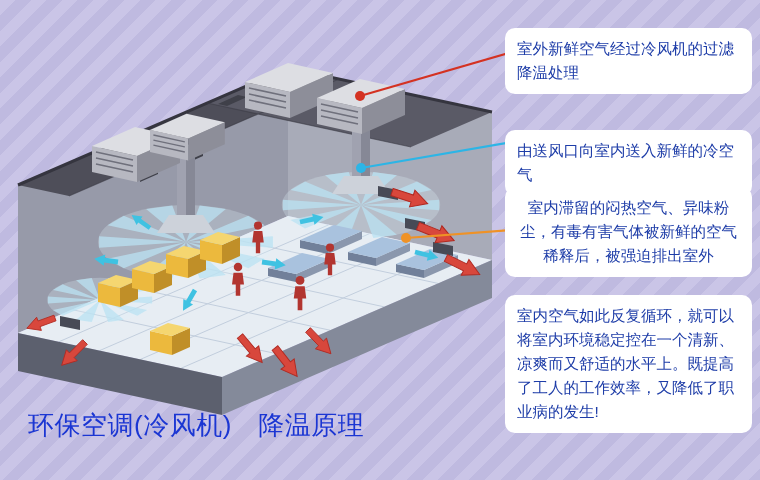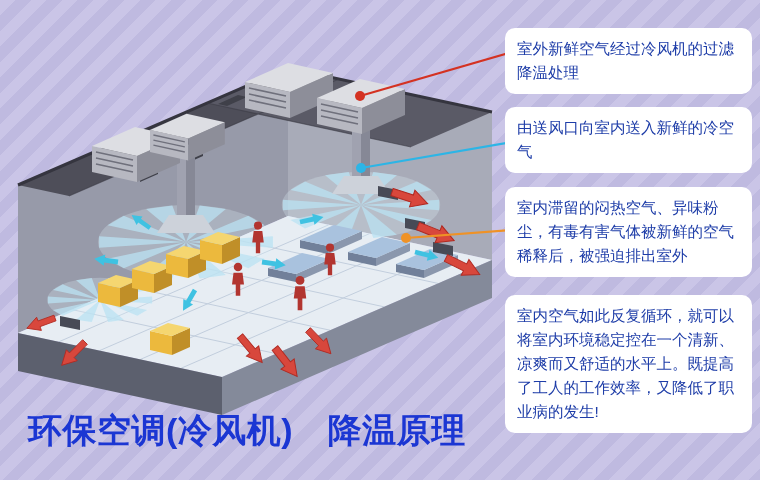--- a/index.html
+++ b/index.html
@@ -9,26 +9,26 @@
     background: repeating-linear-gradient(135deg, #cac5e7 0 11px, #bfbae0 11px 22px);
   }
   svg.scene { position:absolute; left:0; top:0; }
   .callout {
     position:absolute; left:505px; width:247px; box-sizing:border-box;
     background:#ffffff; border-radius:10px; padding:9px 12px;
     color:#1e3da8; font-size:15.5px; line-height:24px;
   }
   .callout p { margin:0; }
   #c1 { top:28px; }
-  #c2 { top:107px; }
-  #c3 { top:187px; }
+  #c2 { top:130px; }
+  #c3 { top:187px;text-align:center; }
   #c4 { top:295px;border-radius:10px; }
   .title {
     position:absolute; left:28px; top:408px; margin:0;
-    font-size:34px; font-weight:bold; color:#1b36d3; letter-spacing:0.5px;
+    font-size:26px; font-weight:normal; color:#1b36d3; letter-spacing:0.5px;
     white-space:nowrap;
   }
 </style>
 </head>
 <body>
 
 <div class="canvas">
 
   <svg class="scene" width="760" height="480" viewBox="0 0 760 480">
     <defs>

